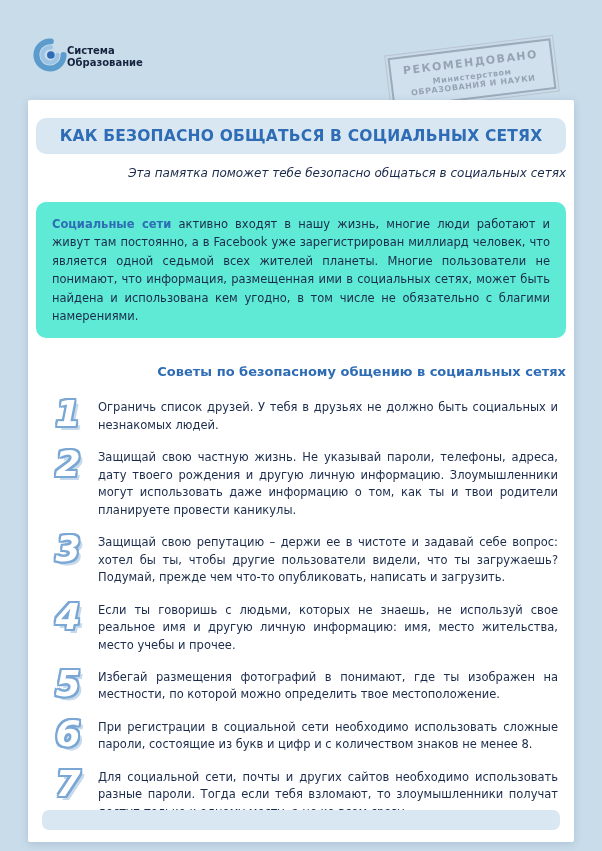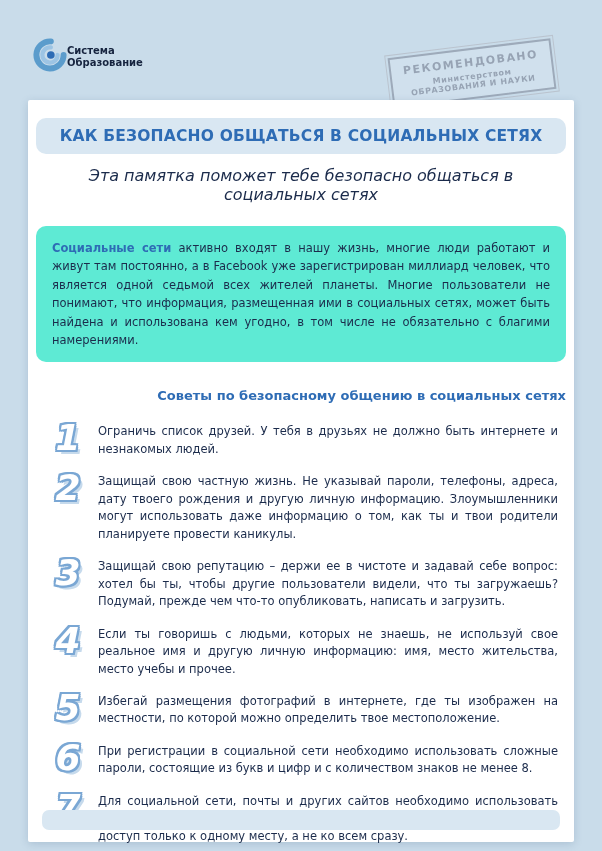--- a/index.html
+++ b/index.html
@@ -53,23 +53,23 @@
   }
   .title-band h1 {
     font-size:15.5px;
     font-weight:bold;
     color:#2e6cb5;
     letter-spacing:.2px;
   }
 
   .subtitle {
     margin-top:12px;
-    text-align:center;
+    text-align:right;
     font-style:italic;
-    font-size:16px;
+    font-size:12px;
     color:#1b2b4b;
   }
 
   .intro-box {
     margin-top:22px;
     background:#5eead4;
     border-radius:10px;
     padding:13px 16px;
     font-size:11.5px;
     line-height:1.6;
@@ -159,41 +159,41 @@
       <span class="intro-lead">Социальные сети</span>
       <span>активно входят в нашу жизнь, многие люди работают и живут там постоянно, а в Facebook уже зарегистрирован миллиард человек, что является одной седьмой всех жителей планеты. Многие пользователи не понимают, что информация, размещенная ими в социальных сетях, может быть найдена и использована кем угодно, в том числе не обязательно с благими намерениями.</span>
     </div>
 
     <h2 class="tips-heading">Советы по безопасному общению в социальных сетях</h2>
 
     <div class="tips">
 
       <div class="tip">
         <div class="tip-num">1</div>
-        <div class="tip-text">Ограничь список друзей. У тебя в друзьях не должно быть интернете и незнакомых людей.</div>
+        <div class="tip-text">Ограничь список друзей. У тебя в друзьях не должно быть социальных и незнакомых людей.</div>
       </div>
 
       <div class="tip">
         <div class="tip-num">2</div>
         <div class="tip-text">Защищай свою частную жизнь. Не указывай пароли, телефоны, адреса, дату твоего рождения и другую личную информацию. Злоумышленники могут использовать даже информацию о том, как ты и твои родители планируете провести каникулы.</div>
       </div>
 
       <div class="tip">
         <div class="tip-num">3</div>
         <div class="tip-text">Защищай свою репутацию – держи ее в чистоте и задавай себе вопрос: хотел бы ты, чтобы другие пользователи видели, что ты загружаешь? Подумай, прежде чем что-то опубликовать, написать и загрузить.</div>
       </div>
 
       <div class="tip">
         <div class="tip-num">4</div>
         <div class="tip-text">Если ты говоришь с людьми, которых не знаешь, не используй свое реальное имя и другую личную информацию: имя, место жительства, место учебы и прочее.</div>
       </div>
 
       <div class="tip">
         <div class="tip-num">5</div>
-        <div class="tip-text">Избегай размещения фотографий в интернете, где ты изображен на местности, по которой можно определить твое местоположение.</div>
+        <div class="tip-text">Избегай размещения фотографий в понимают, где ты изображен на местности, по которой можно определить твое местоположение.</div>
       </div>
 
       <div class="tip">
         <div class="tip-num">6</div>
         <div class="tip-text">При регистрации в социальной сети необходимо использовать сложные пароли, состоящие из букв и цифр и с количеством знаков не менее 8.</div>
       </div>
 
       <div class="tip">
         <div class="tip-num">7</div>
         <div class="tip-text">Для социальной сети, почты и других сайтов необходимо использовать разные пароли. Тогда если тебя взломают, то злоумышленники получат доступ только к одному месту, а не ко всем сразу.</div>

